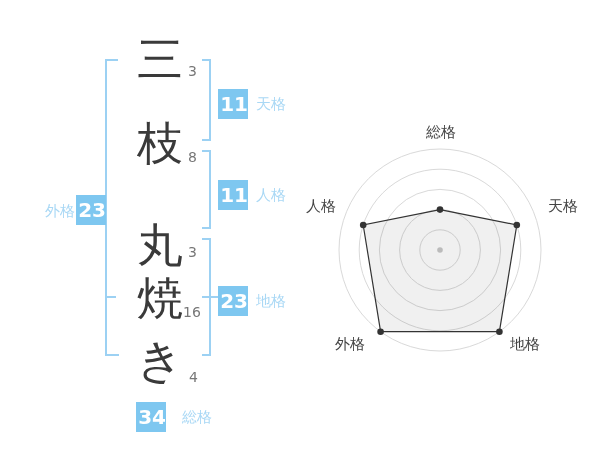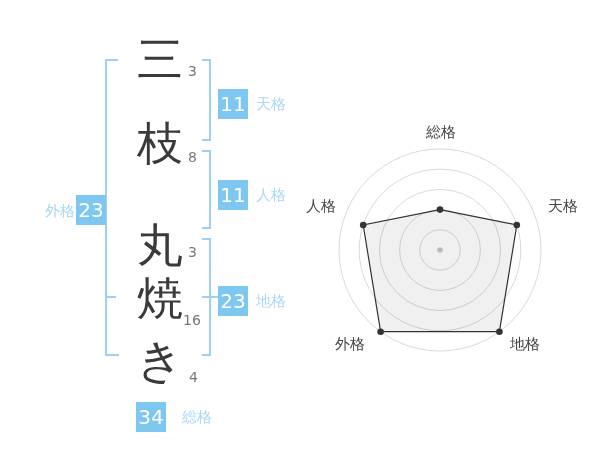--- a/index.html
+++ b/index.html
@@ -6,21 +6,21 @@
   .page{
     position:relative;width:600px;height:470px;background:#fff;overflow:hidden;
     font-family:"DejaVu Sans","Liberation Sans",sans-serif;
   }
   
   .ch{position:absolute;left:118px;width:84px;text-align:center;
       font-size:46px;line-height:46px;color:#3a3a3a;}
   .c0{top:36px}.c1{top:120px}.c2{top:222px}.c3{top:275px}.c4{top:337px}
   .num{position:absolute;font-size:14px;line-height:14px;color:#777;}
   .n0{left:188px;top:64px}.n1{left:188px;top:150px}.n2{left:188px;top:245px}
-  .n3{left:183px;top:313px}.n4{left:189px;top:370px}
+  .n3{left:183px;top:305px}.n4{left:189px;top:370px}
 
   .vline,.tick{position:absolute;background:#9cd1f3;}
   .vline{width:2px;}
   .tick{height:2px;}
   
   .lb-v{left:105px;top:59px;height:297px;}
   .lb-t1{left:105px;top:59px;width:13px;}
   .lb-t2{left:105px;top:296px;width:11px;}
   .lb-t3{left:105px;top:354px;width:14px;}
   
@@ -31,21 +31,21 @@
   .b2-v{left:209px;top:150px;height:79px;}
   .b2-t1{left:202px;top:150px;width:9px;}
   .b2-t2{left:202px;top:227px;width:9px;}
   
   .b3-v{left:209px;top:238px;height:118px;}
   .b3-t1{left:202px;top:238px;width:9px;}
   .b3-t2{left:202px;top:296px;width:16px;}
   .b3-t3{left:202px;top:354px;width:9px;}
 
   .badge{position:absolute;width:30px;height:30px;background:#7ec7f0;color:#fff;
-         font-size:20px;line-height:30px;text-align:center;}
+         font-size:20px;line-height:30px;text-align:right;font-weight:bold;}
   .bg-ten{left:218px;top:89px}
   .bg-jin{left:218px;top:180px}
   .bg-chi{left:218px;top:286px}
   .bg-gai{left:76px;top:195px}
   .bg-sou{left:136px;top:402px}
   .klabel{position:absolute;font-size:15px;line-height:16px;color:#a9d8f5;}
   .kl-ten{left:256px;top:96px}
   .kl-jin{left:256px;top:187px}
   .kl-chi{left:256px;top:293px}
   .kl-gai{left:45px;top:203px;width:30px;text-align:right}

